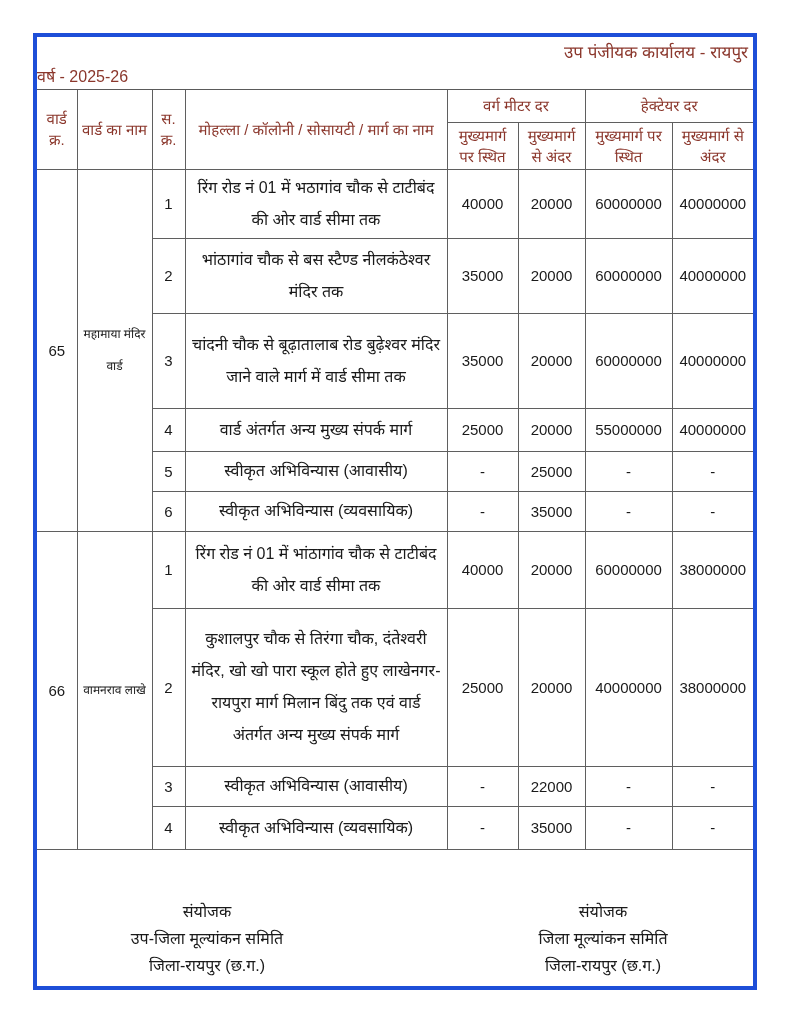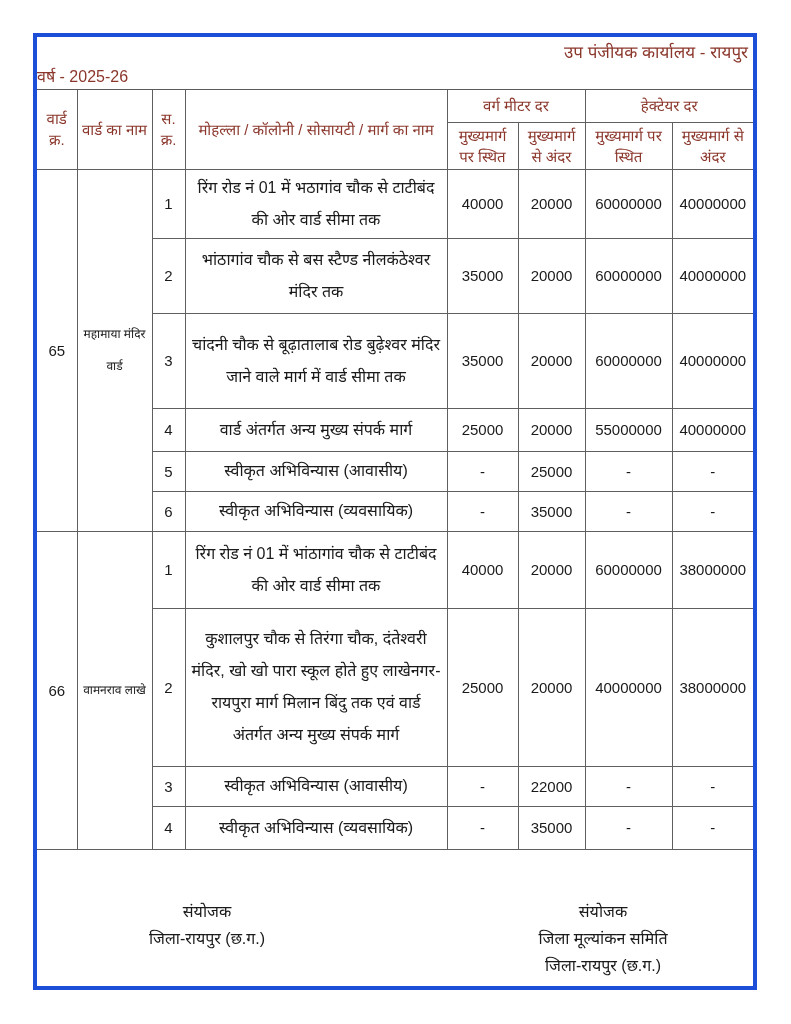--- a/index.html
+++ b/index.html
@@ -211,20 +211,21 @@
         <td class="num">35000</td>
         <td class="num">-</td>
         <td class="num">-</td>
       </tr>
     </tbody>
   </table>
 
   <div class="footer">
     <div class="sig-block sig-left">
       <div>संयोजक</div>
+      <div>उप-जिला मूल्यांकन समिति</div>
       <div>जिला-रायपुर (छ.ग.)</div>
     </div>
     <div class="sig-block sig-right">
       <div>संयोजक</div>
       <div>जिला मूल्यांकन समिति</div>
       <div>जिला-रायपुर (छ.ग.)</div>
       <div class="page-line">
         <span>Page</span><span class="b">42</span><span>of</span><span class="b">75</span>
       </div>
     </div>

